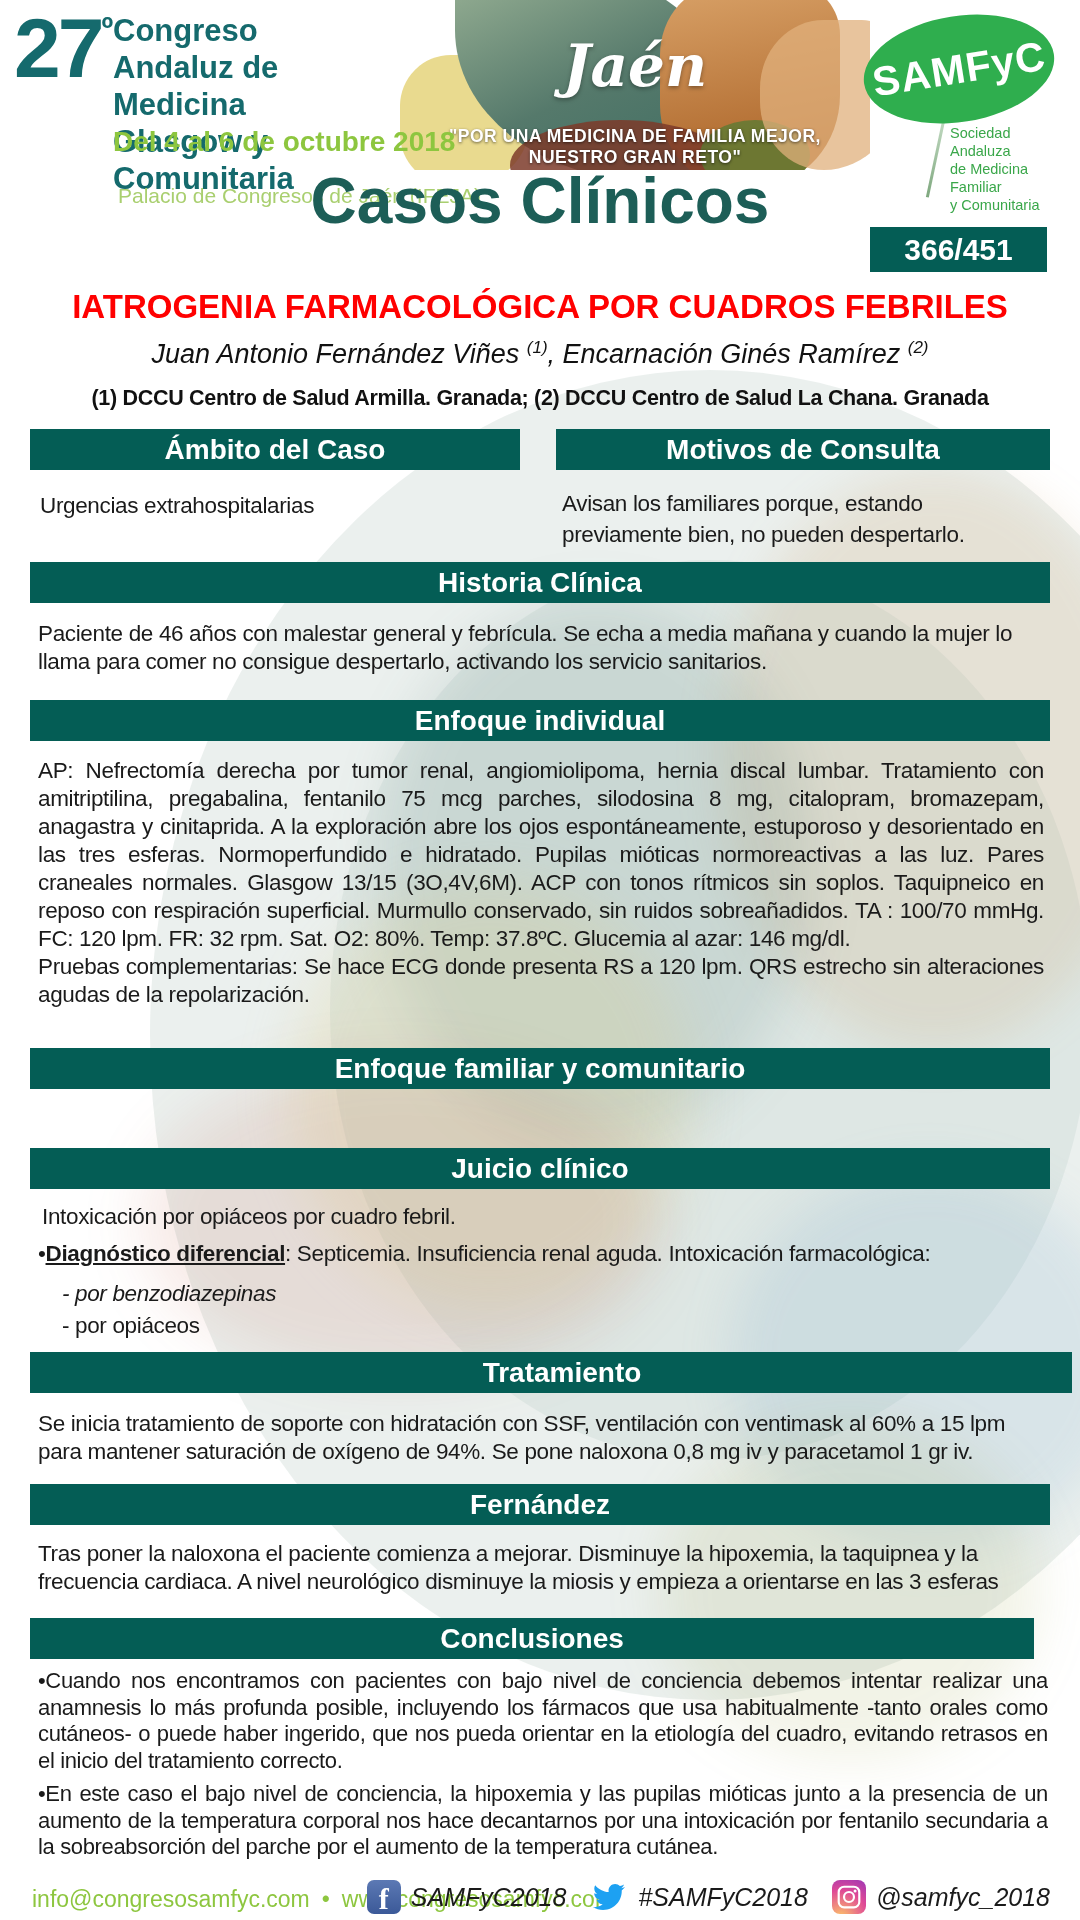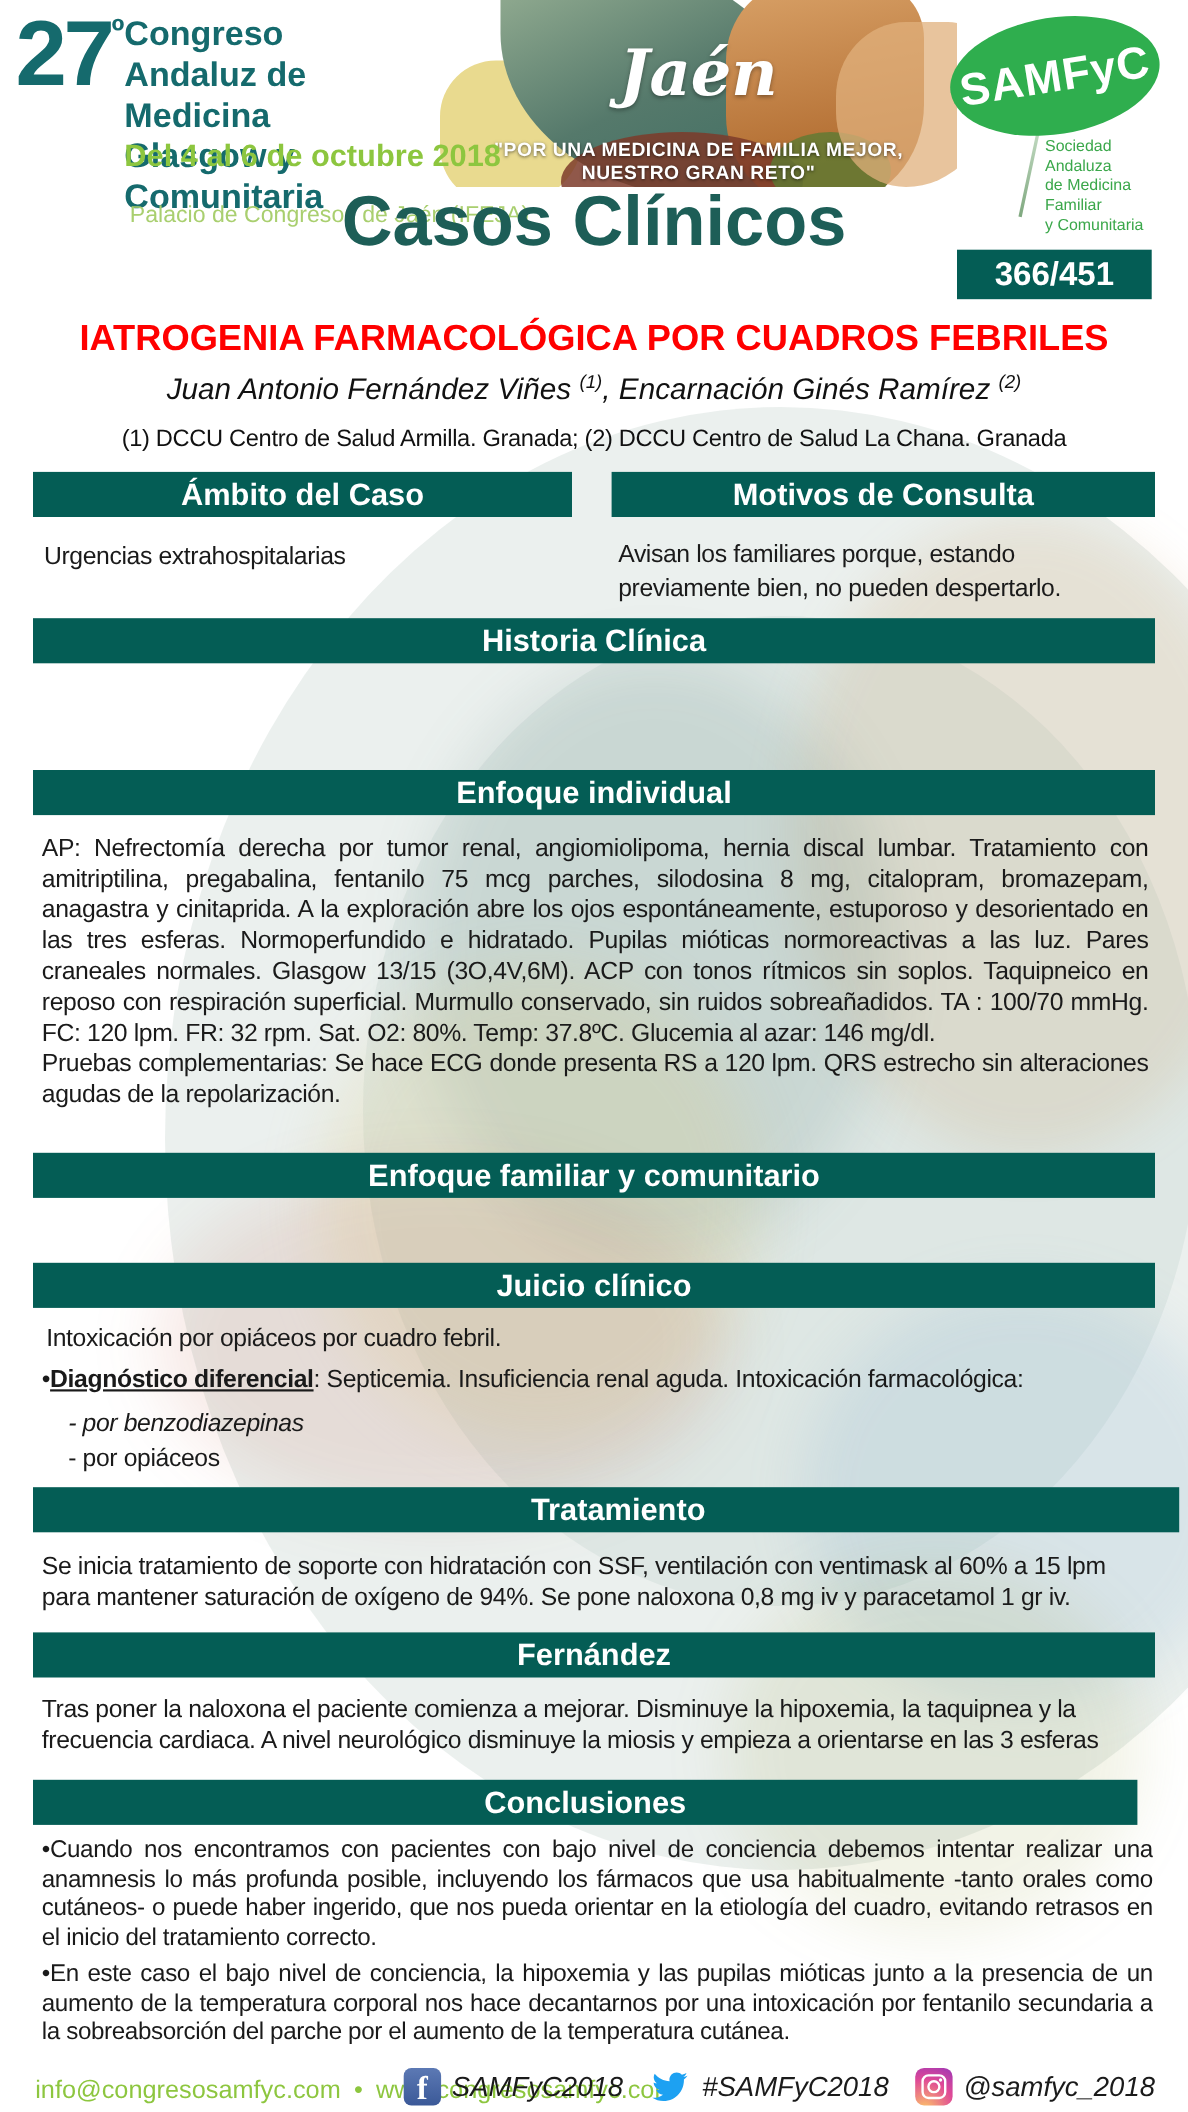--- a/index.html
+++ b/index.html
@@ -42,21 +42,21 @@
   .samfyc-ellipse span{color:#fff;font-size:41px;font-weight:bold;letter-spacing:1px;transform:rotate(0deg);}
   .samfyc-pencil{position:absolute;left:88px;top:28px;width:3px;height:165px;background:linear-gradient(#dff0df 30%,#7fa87f);transform:rotate(12deg);}
   .samfyc-name{position:absolute;left:95px;top:118px;color:#3aa74a;font-size:14.5px;line-height:18px;}
   
   .doc-title{position:absolute;left:0;top:164px;width:1080px;text-align:center;font-size:64px;font-weight:bold;color:#1d5e57;z-index:3;}
   .case-number{position:absolute;left:870px;top:227px;width:177px;height:45px;background:#045d55;color:#fff;
                font-size:30px;font-weight:bold;text-align:center;line-height:45px;z-index:4;}
   .case-title{position:absolute;left:0;top:288px;width:1080px;text-align:center;font-size:33px;font-weight:bold;color:#ff0000;z-index:3;}
   .authors{position:absolute;left:0;top:338px;width:1080px;text-align:center;font-size:27px;font-style:italic;color:#111;z-index:3;}
   .authors sup{font-size:17px;}
-  .affil{position:absolute;left:0;top:386px;width:1080px;text-align:center;font-size:21.5px;letter-spacing:-.3px;color:#111;z-index:3;}
+  .affil{position:absolute;left:0;top:386px;width:1080px;text-align:center;font-size:21.5px;letter-spacing:-.3px;color:#111;z-index:3;font-weight:bold;}
   
   .bar{position:absolute;background:#045d55;color:#ffffff;font-weight:bold;font-size:28px;text-align:center;
        height:41px;line-height:41px;z-index:3;}
   .body-txt{position:absolute;font-size:22.5px;line-height:28px;letter-spacing:-.35px;color:#1a1a1a;z-index:3;}
   .just{text-align:justify;}
   .body-txt p{margin:0;}
   .bar-ambito{left:30px;top:429px;width:490px;}
   .txt-ambito{left:40px;top:492px;width:470px;}
   .bar-motivos{left:556px;top:429px;width:494px;}
   .txt-motivos{left:562px;top:488px;width:480px;line-height:31px;}
@@ -142,20 +142,21 @@
   <div class="case-title">IATROGENIA FARMACOLÓGICA POR CUADROS FEBRILES</div>
   <div class="authors"><span>Juan Antonio Fernández Viñes </span><sup>(1)</sup><span>, </span><span>Encarnación Ginés Ramírez </span><sup>(2)</sup></div>
   <div class="affil">(1) DCCU Centro de Salud Armilla. Granada; (2) DCCU Centro de Salud La Chana. Granada</div>
 
   <div class="bar bar-ambito">Ámbito del Caso</div>
   <div class="bar bar-motivos">Motivos de Consulta</div>
   <div class="body-txt txt-ambito">Urgencias extrahospitalarias</div>
   <div class="body-txt txt-motivos">Avisan los familiares porque, estando previamente bien, no pueden despertarlo.</div>
 
   <div class="bar bar-historia">Historia Clínica</div>
+  <div class="body-txt txt-historia">Paciente de 46 años con malestar general y febrícula. Se echa a media mañana y cuando la mujer lo llama para comer no consigue despertarlo, activando los servicio sanitarios.</div>
 
   <div class="bar bar-ei">Enfoque individual</div>
   <div class="body-txt txt-ei just">
     <p>AP: Nefrectomía derecha por tumor renal, angiomiolipoma, hernia discal lumbar. Tratamiento con amitriptilina, pregabalina, fentanilo 75 mcg parches, silodosina 8 mg, citalopram, bromazepam, anagastra y cinitaprida. A la exploración abre los ojos espontáneamente, estuporoso y desorientado en las tres esferas. Normoperfundido e hidratado. Pupilas mióticas normoreactivas a las luz. Pares craneales normales. Glasgow 13/15 (3O,4V,6M). ACP con tonos rítmicos sin soplos. Taquipneico en reposo con respiración superficial. Murmullo conservado, sin ruidos sobreañadidos. TA : 100/70 mmHg. FC: 120 lpm. FR: 32 rpm. Sat. O2: 80%. Temp: 37.8ºC. Glucemia al azar: 146 mg/dl.</p>
     <p>Pruebas complementarias: Se hace ECG donde presenta RS a 120 lpm. QRS estrecho sin alteraciones agudas de la repolarización.</p>
   </div>
 
   <div class="bar bar-ef">Enfoque familiar y comunitario</div>
 
   <div class="bar bar-juicio">Juicio clínico</div>

